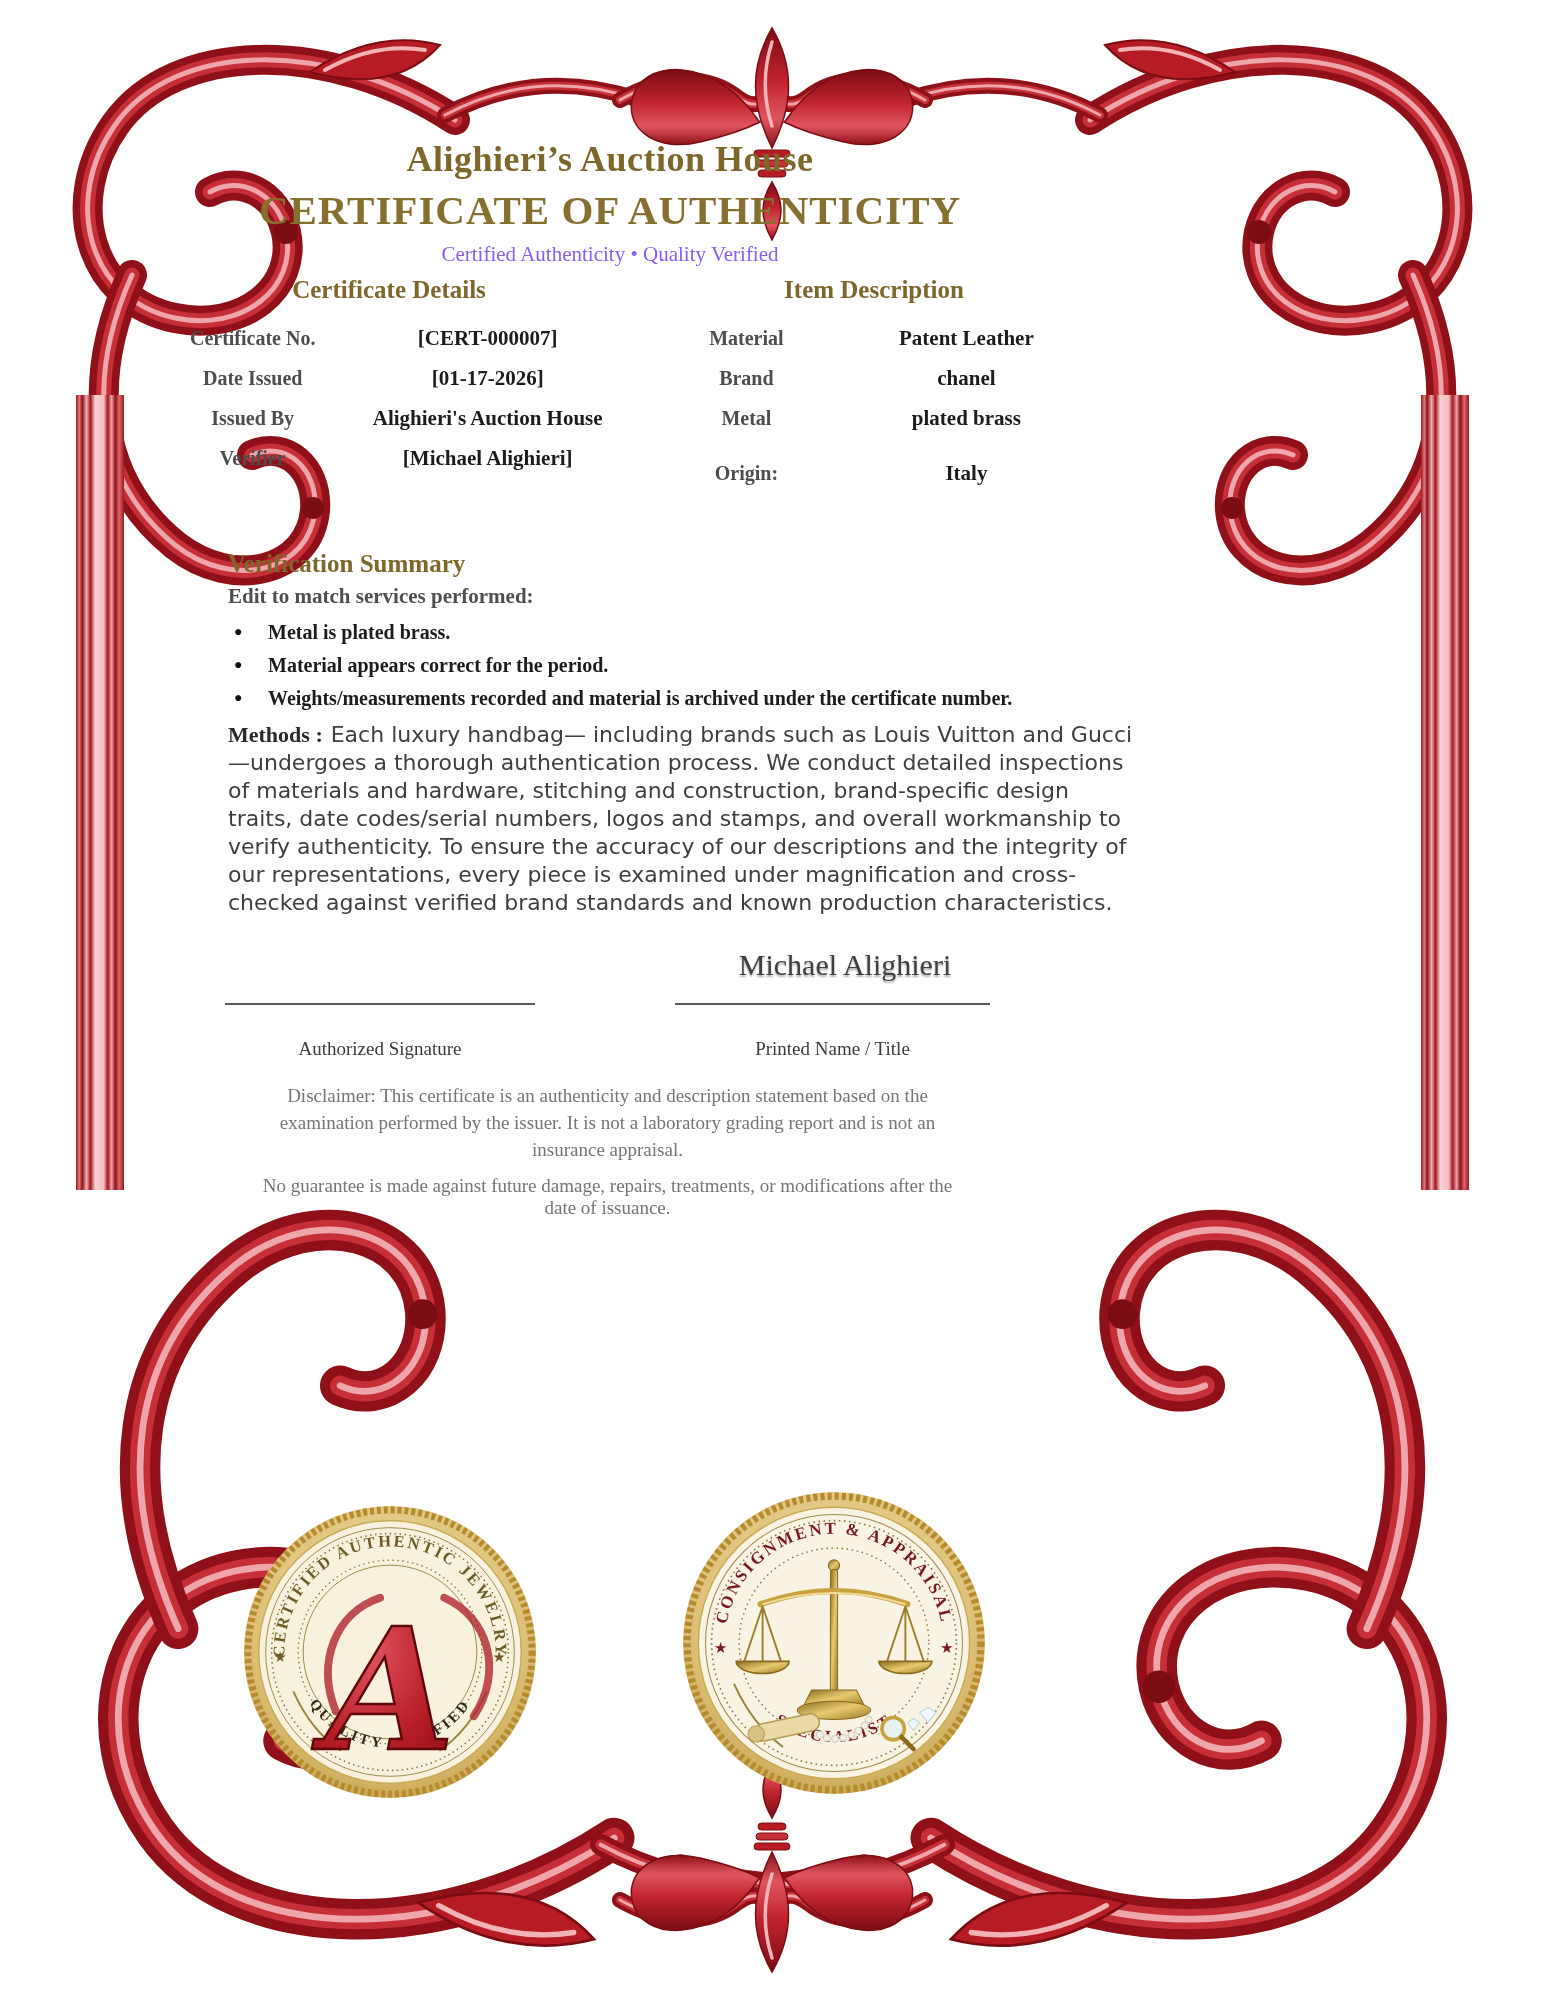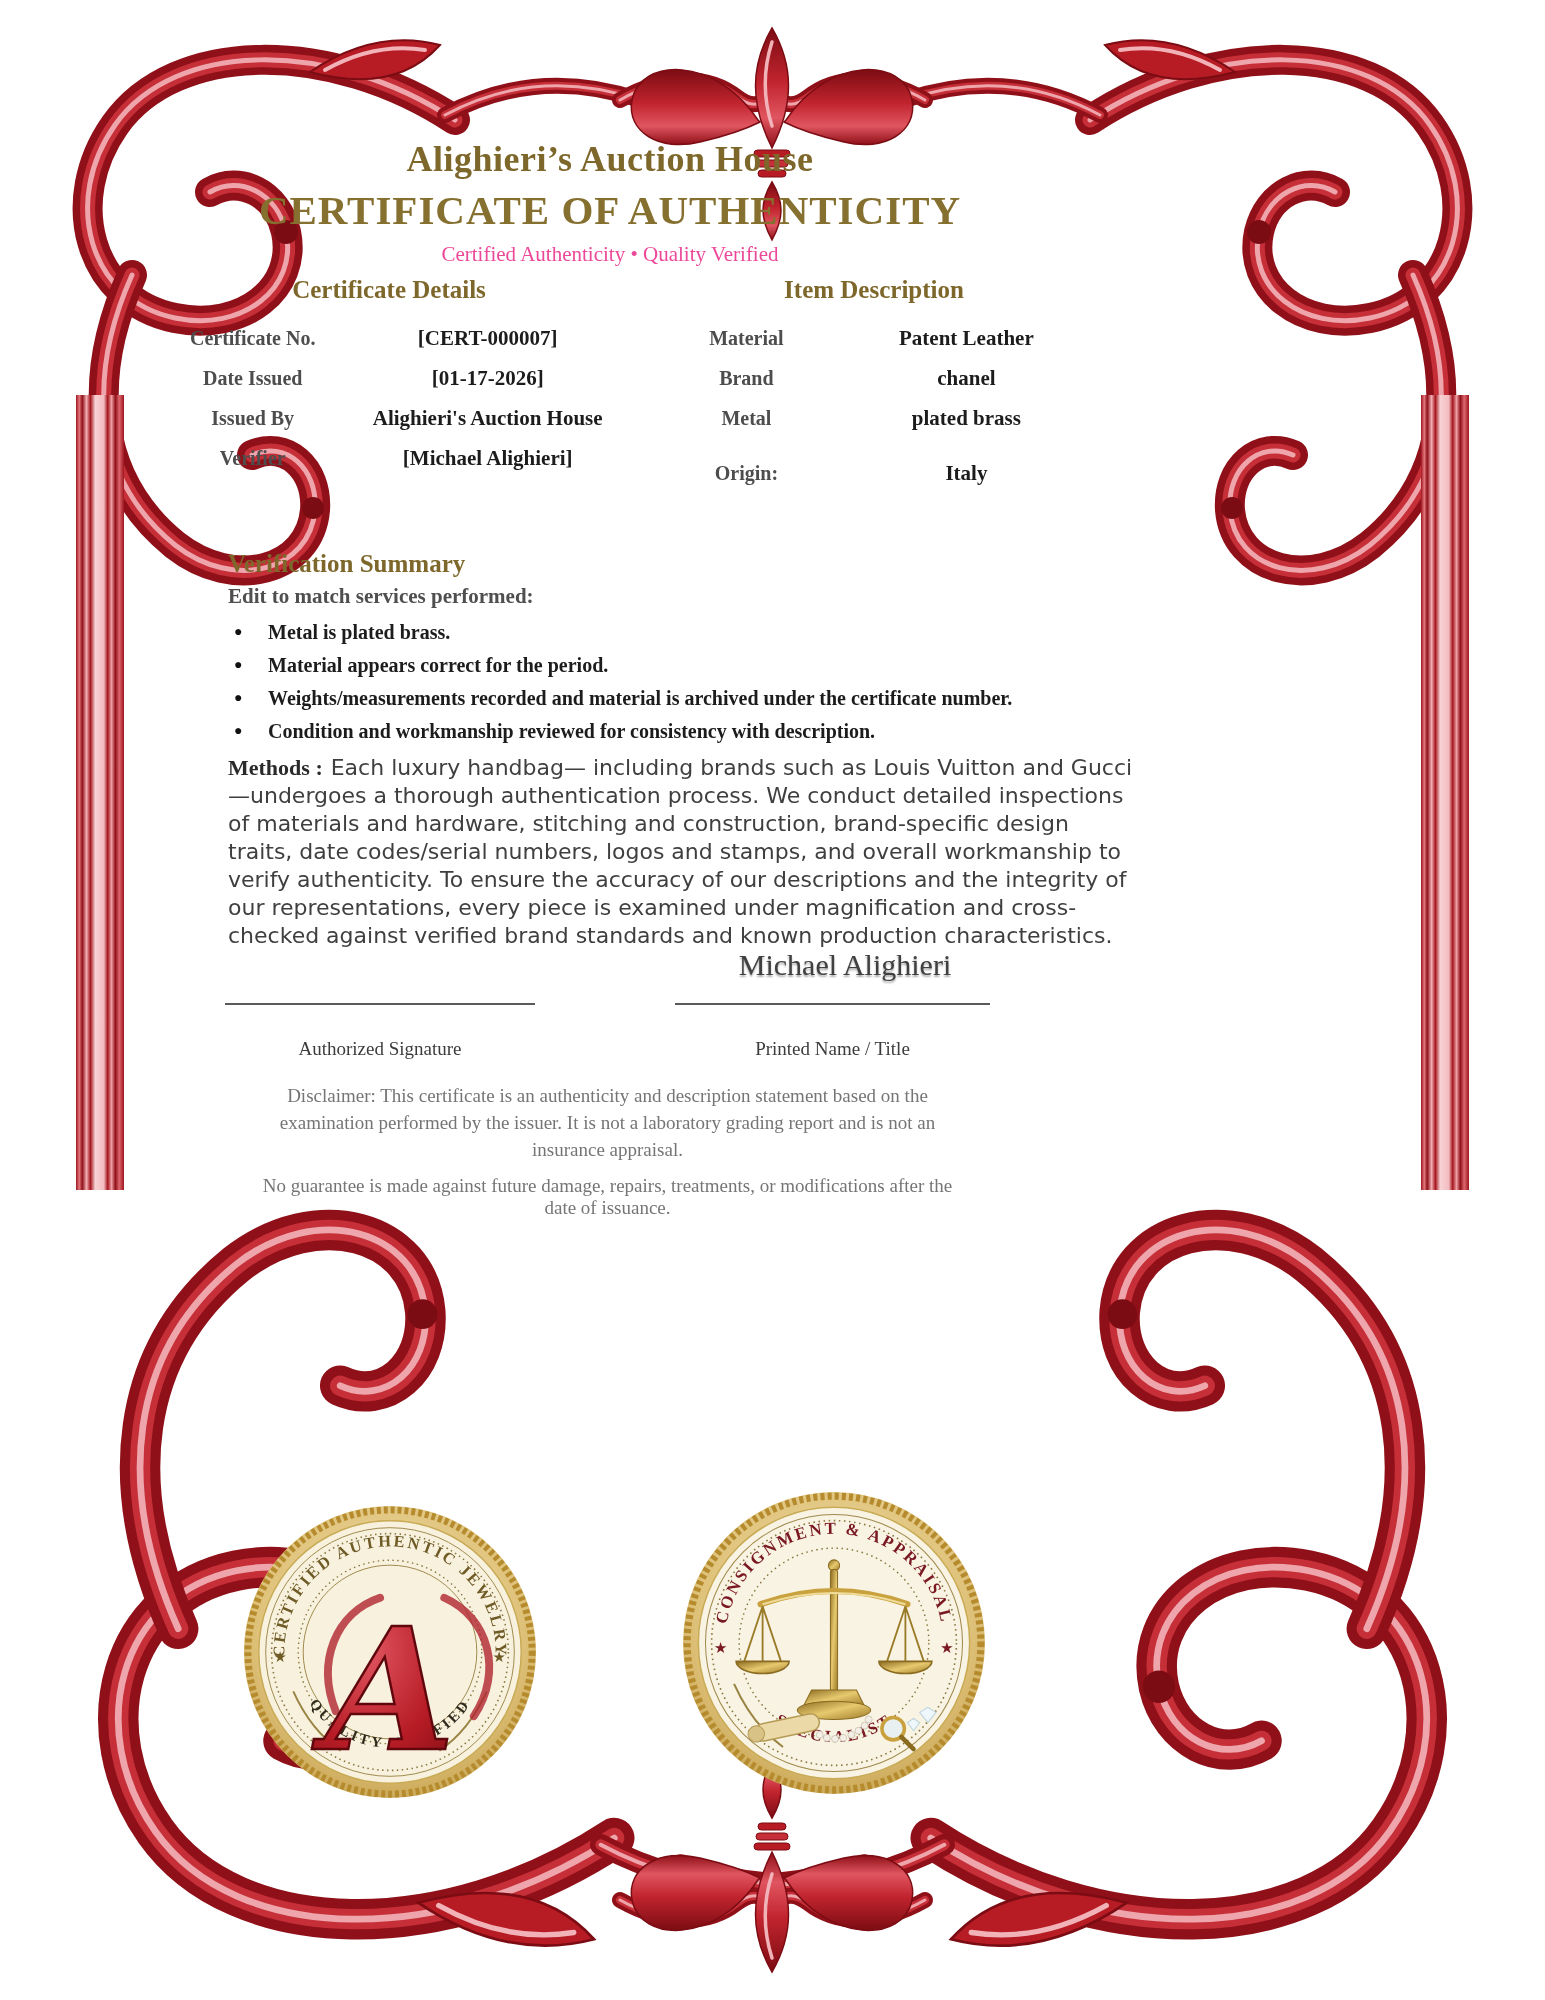--- a/index.html
+++ b/index.html
@@ -5,21 +5,21 @@
   html,body{margin:0;padding:0;background:#ffffff;}
   .page{position:relative;width:1545px;height:2000px;background:#ffffff;overflow:hidden;
         font-family:"Liberation Serif", serif;}
   .frame-svg{position:absolute;left:0;top:0;width:1545px;height:2000px;z-index:1;}
   .content{position:absolute;z-index:2;}
 
   
   .header{left:110px;top:138px;width:1000px;text-align:center;}
   .org-name{font-size:36px;font-weight:bold;color:#7e672b;letter-spacing:.5px;}
   .cert-title{font-size:41px;font-weight:bold;color:#857030;letter-spacing:1px;margin-top:6px;}
-  .tagline{font-size:21px;color:#ec4899;margin-top:8px;}
+  .tagline{font-size:21px;color:#8b5cf6;margin-top:8px;}
 
   
   .details{left:154px;top:276px;width:940px;display:grid;grid-template-columns:470px 440px;column-gap:30px;}
   .col h3{margin:0 0 14px 0;font-size:25px;font-weight:bold;color:#7e672b;text-align:center;}
   .drow{display:grid;grid-template-columns:42% 58%;align-items:center;height:40px;}
   .drow.tall{margin-top:15px;}
   .dlabel{font-size:20px;font-weight:bold;color:#4d4d4d;text-align:center;}
   .dvalue{font-size:21px;font-weight:bold;color:#1c1c1c;text-align:center;}
 
   
@@ -184,21 +184,20 @@
     </div>
   </div>
 
   <div class="content verify">
     <h3>Verification Summary</h3>
     <div class="v-intro">Edit to match services performed:</div>
     <ul class="v-list">
       <li><span>Metal is  plated brass.</span></li>
       <li><span>Material appears correct for the period.</span></li>
       <li><span>Weights/measurements recorded and material is archived under the certificate number.</span></li>
-      <li><span>Condition and workmanship reviewed for consistency with description.</span></li>
     </ul>
     <div class="methods">
       <span class="m-label">Methods :</span><span>Each luxury handbag— including brands such as Louis Vuitton and Gucci—undergoes a thorough authentication process. We conduct detailed inspections of materials and hardware, stitching and construction, brand-specific design traits, date codes/serial numbers, logos and stamps, and overall workmanship to verify authenticity. To ensure the accuracy of our descriptions and the integrity of our representations, every piece is examined under magnification and cross-checked against verified brand standards and known production characteristics.</span>
     </div>
   </div>
 
   <div class="content printed-name">Michael Alighieri</div>
   <div class="sig-line left"></div>
   <div class="sig-line right"></div>
   <div class="sig-label left">Authorized Signature</div>

